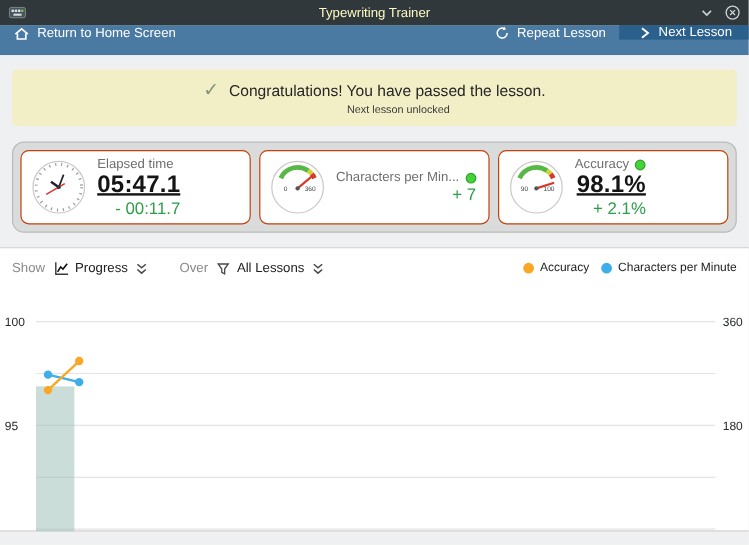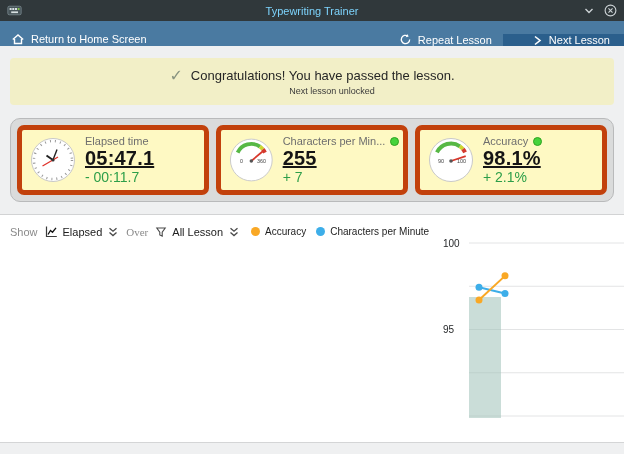--- a/index.html
+++ b/index.html
@@ -3,55 +3,55 @@
 <meta charset="utf-8">
 <style>
   html,body{margin:0;padding:0;}
   body{
     width:624px;height:454px;overflow:hidden;
     font-family:"Liberation Sans","DejaVu Sans",sans-serif;
     background:#eff0f1;display:flex;flex-direction:column;
   }
   
   .titlebar{height:21px;flex:0 0 auto;background:var(--titlebar_bg,#30383b);
-    display:flex;align-items:center;padding:0 7px;position:relative;color:#7dd3fc;}
+    display:flex;align-items:center;padding:0 7px;position:relative;color:#fef9c3;}
   .titlebar .title{position:absolute;left:0;right:0;text-align:center;font-size:11px;pointer-events:none;}
   .tb-right{margin-left:auto;display:flex;align-items:center;gap:9px;z-index:1;}
   .tb-btn{display:flex;align-items:center;}
   
   .toolbar{height:25px;flex:0 0 auto;background:var(--toolbar_bg,#4a7aa1);
-    display:flex;align-items:flex-end;color:#fff;font-size:11px;}
+    display:flex;align-items:flex-start;color:#fff;font-size:11px;}
   .tool-btn{display:flex;align-items:center;gap:6px;padding:0 11px;}
-  .tool-btn.next{background:var(--toolbar_active_bg,#2b5f8c);padding:0 14px 0 29px;}
+  .tool-btn.next{background:var(--toolbar_active_bg,#2b5f8c);padding:0 14px 0 16px;}
   .tool-spacer{flex:1;}
   
   .top-section{padding:12px 10px;flex:0 0 auto;background:#eff0f1;}
   .banner{background:var(--banner_bg,#f2efc7);border-radius:4px;height:47px;
     display:flex;flex-direction:column;align-items:center;justify-content:center;gap:2px;}
   .banner-title{font-size:13px;color:#262626;display:flex;align-items:center;gap:8px;}
   .check{color:#87927f;font-size:16px;line-height:1;}
   .banner-sub{font-size:9px;color:#3a3a3a;margin-left:40px;}
   .stats{margin-top:13px;background:#dadbdb;border:1px solid #b9babb;border-radius:10px;
     padding:6px;display:flex;gap:7px;}
-  .card{flex:1;background:#fef9c3;border:5px solid #c2410c;border-radius:7px;
-    display:flex;align-items:center;padding:5px 7px;gap:8px;min-width:0;}
+  .card{flex:1;background:#ffffff;border:1px solid #c2410c;border-radius:7px;
+    display:flex;align-items:center;padding:5px 7px;gap:8px;min-width:0;text-align:right;}
   .card-body{display:flex;flex-direction:column;min-width:0;}
   .card-label-row{display:flex;align-items:center;gap:5px;font-size:11px;color:#6e6e6e;white-space:nowrap;}
   .dot{width:9px;height:9px;border-radius:50%;background:var(--status_dot,#45d33b);
     border:1px solid #2ea321;box-sizing:border-box;flex:0 0 auto;}
   .card-value{font-size:20px;font-weight:bold;color:#151515;line-height:1.12;letter-spacing:0.2px;text-decoration:underline;}
   .card-delta{font-size:14px;color:var(--positive,#2d9e49);}
   .divider{height:1px;background:#d2d3d4;flex:0 0 auto;}
   
-  .graph-section{background:#ffffff;flex:1;display:flex;flex-direction:row;min-height:0;}
+  .graph-section{background:#ffffff;flex:1;display:flex;flex-direction:column;min-height:0;}
   .filter-row{height:33px;flex:0 0 auto;display:flex;align-items:center;padding:0 10px;gap:7px;
     font-size:11px;color:#202020;}
   .muted{color:#8a8a8a;}
   .combo{display:flex;align-items:center;gap:5px;}
-  .gap-l{margin-left:0;font-family:Liberation Serif, serif;}
+  .gap-l{margin-left:19px;}
   .legend{margin-left:auto;display:flex;align-items:center;gap:6px;font-size:10px;color:#1d1d1d;}
   .legend-dot{width:9px;height:9px;border-radius:50%;flex:0 0 auto;}
   .legend-dot.acc{background:var(--accuracy,#f9a825);}
   .legend-dot.cpm{background:var(--cpm,#3daee9);}
   .legend-item{display:flex;align-items:center;gap:5px;margin-left:4px;}
   .chart-wrap{flex:1;position:relative;min-height:0;}
   #chart-svg{position:absolute;left:0;top:0;}
   
   .statusbar{height:11px;flex:0 0 auto;background:#eff0f1;border-top:1px solid #d4d5d6;}
 </style>
@@ -149,21 +149,20 @@
         <g transform="rotate(50 24 25)">
             <line x1="24" y1="25" x2="24" y2="9.5" stroke="#d8382c" stroke-width="1.8"></line>
           </g>
         <circle cx="24" cy="25" r="1.8" fill="#555"></circle>
       </svg>
       <div class="card-body">
         <div class="card-label-row">
           <span>Characters per Min...</span>
           <span class="dot"></span>
         </div>
-        <div class="card-value">255</div>
         <div class="card-delta">+ 7</div>
       </div>
     </div>
 
     <div class="card">
       <svg width="48" height="48" viewBox="0 0 48 48">
         <circle cx="24" cy="24" r="21.5" fill="#fff" stroke="#c9c9c9" stroke-width="1"></circle>
         <path d="M9.95 16.45 A15.5 15.5 0 0 1 32.9 10.3" fill="none" stroke="#57b845" stroke-width="4"></path>
         <path d="M32.9 10.3 A15.5 15.5 0 0 1 35.9 13.04" fill="none" stroke="#cdd52f" stroke-width="4"></path>
         <path d="M35.9 13.04 A15.5 15.5 0 0 1 38.05 16.45" fill="none" stroke="#d43a2e" stroke-width="4"></path>
@@ -189,31 +188,31 @@
 <div class="divider"></div>
 
 <div class="graph-section">
   <div class="filter-row">
     <span class="muted">Show</span>
     <div class="combo">
       <svg width="13" height="13" viewBox="0 0 13 13">
         <path d="M1.5 1.5 V11.5 H11.8" fill="none" stroke="#3a3a3a" stroke-width="1.2"></path>
         <path d="M3 9.5 L5.5 5.5 L7.5 7.2 L11 2.8" fill="none" stroke="#111" stroke-width="1.3"></path>
       </svg>
-      <span>Elapsed</span>
+      <span>Progress</span>
       <svg width="12" height="12" viewBox="0 0 12 12">
         <path d="M2.5 2.2 L6 5.2 L9.5 2.2 M2.5 6.6 L6 9.6 L9.5 6.6" fill="none" stroke="#4a4a4a" stroke-width="1.3"></path>
       </svg>
     </div>
     <span class="muted gap-l">Over</span>
     <div class="combo">
       <svg width="12" height="12" viewBox="0 0 12 12">
         <path d="M1.8 2 H10.2 L7.2 6.2 V10.2 L4.8 8.9 V6.2 Z" fill="none" stroke="#4a4a4a" stroke-width="1.1"></path>
       </svg>
-      <span>All Lesson</span>
+      <span>All Lessons</span>
       <svg width="12" height="12" viewBox="0 0 12 12">
         <path d="M2.5 2.2 L6 5.2 L9.5 2.2 M2.5 6.6 L6 9.6 L9.5 6.6" fill="none" stroke="#4a4a4a" stroke-width="1.3"></path>
       </svg>
     </div>
     <div class="legend">
       <span class="legend-item">
         <span class="legend-dot acc"></span>
         <span>Accuracy</span>
       </span>
       <span class="legend-item">

